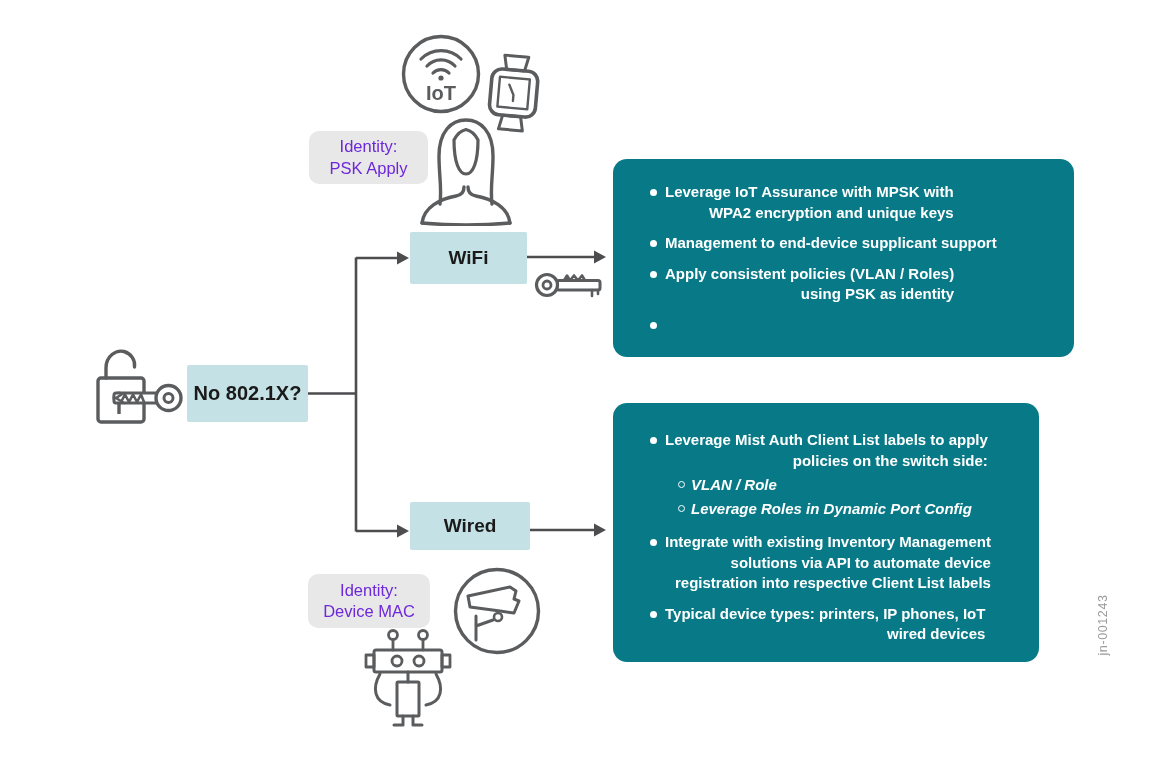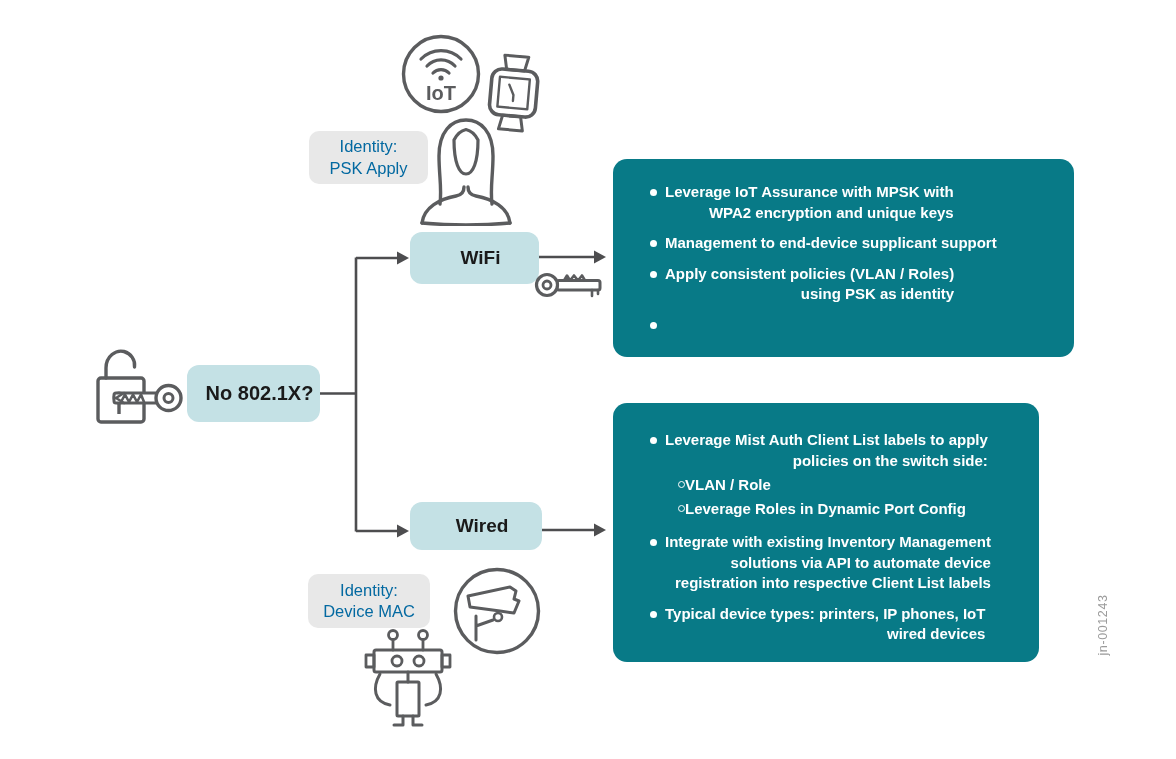--- a/index.html
+++ b/index.html
@@ -9,48 +9,48 @@
   }
   .abs{position:absolute;}
   svg{display:block;}
 
   
   .connectors{position:absolute;left:0;top:0;width:1176px;height:759px;}
 
   
   .pill{
     position:absolute;display:flex;align-items:center;justify-content:center;
-    background:#C4E1E5;border-radius:12px;color:#1A1A1A;font-weight:bold;padding-left:12px;
+    background:#C4E1E5;border-radius:2px;color:#1A1A1A;font-weight:bold;
   }
   .pill.decision{left:187px;top:365px;width:121px;height:57px;font-size:20px;}
   .pill.wifi{left:410px;top:232px;width:117px;height:52px;font-size:19px;}
   .pill.wired{left:410px;top:502px;width:120px;height:48px;font-size:19px;}
 
   
   .id-label{
     position:absolute;display:flex;flex-direction:column;align-items:center;justify-content:center;
-    background:#E8E8E8;border-radius:10px;color:#0369a1;font-size:16.5px;line-height:1.28;
+    background:#E8E8E8;border-radius:10px;color:#6d28d9;font-size:16.5px;line-height:1.28;
   }
   .id-label.wifi{left:309px;top:131px;width:119px;height:53px;}
   .id-label.wired{left:308px;top:574px;width:122px;height:54px;}
 
   
   .teal-box{
     position:absolute;background:#087A87;border-radius:14px;color:#ffffff;
     font-size:15px;font-weight:600;line-height:1.37;box-sizing:border-box;
   }
   .teal-box.box1{left:613px;top:159px;width:461px;height:198px;padding:23px 18px 0 37px;}
   .teal-box.box2{left:613px;top:403px;width:426px;height:259px;padding:27px 18px 0 37px;}
   .teal-box ul{list-style:none;margin:0;padding:0;text-align:right;}
   .teal-box li.top{display:flex;gap:8px;margin-bottom:10px;}
   .dot{flex:none;width:7px;height:7px;border-radius:50%;background:#ffffff;margin-top:7px;}
   .ring{flex:none;width:6px;height:6px;border-radius:50%;border:1.6px solid #ffffff;margin-top:6px;box-sizing:border-box;width:7px;height:7px;}
   .btxt{white-space:pre-line;}
   ul.sub{margin:4px 0 0 13px !important;}
-  ul.sub li{display:flex;margin-bottom:3px;}
+  ul.sub li{display:flex;gap:6px;margin-bottom:3px;font-style:italic;}
 
   
   .watermark{
     position:absolute;left:1103px;top:625px;transform:translate(-50%,-50%) rotate(-90deg);
     color:#9B9B9B;font-size:12.5px;letter-spacing:0.6px;white-space:nowrap;
   }
 
   
   .lineart{stroke:#5B5C5E;fill:none;stroke-linecap:round;stroke-linejoin:round;}
   .iot-text{font-family:"Liberation Sans",sans-serif;font-weight:bold;fill:#5B5C5E;}

